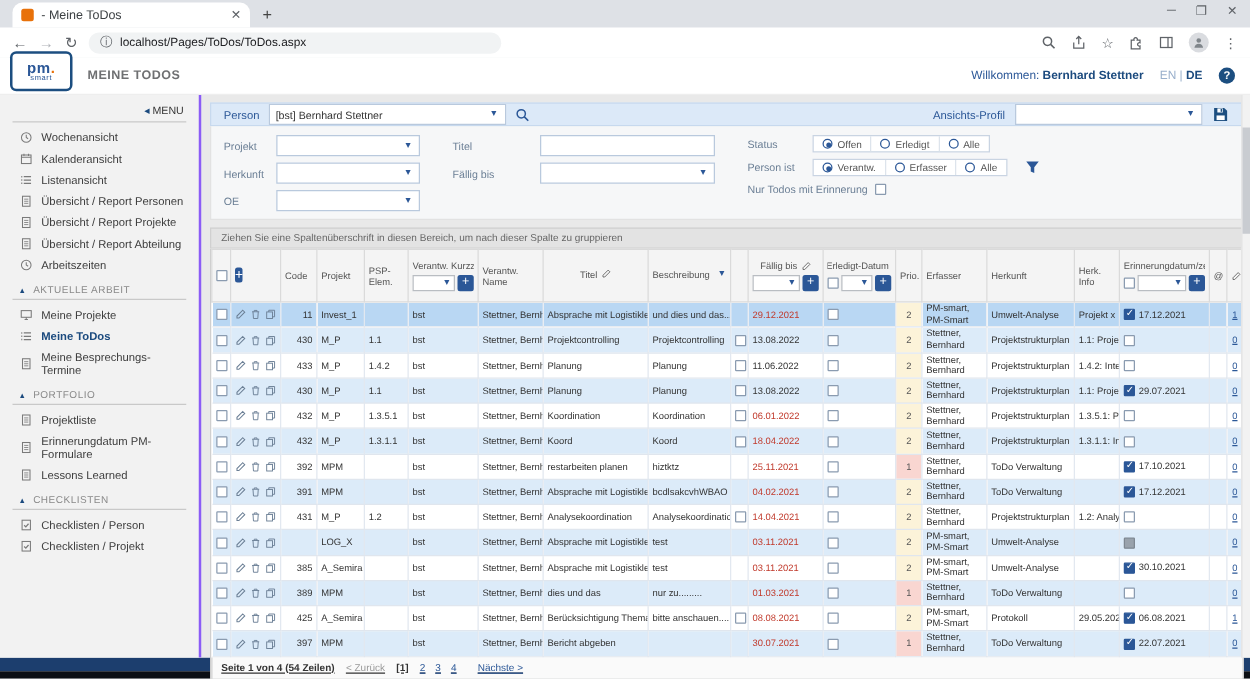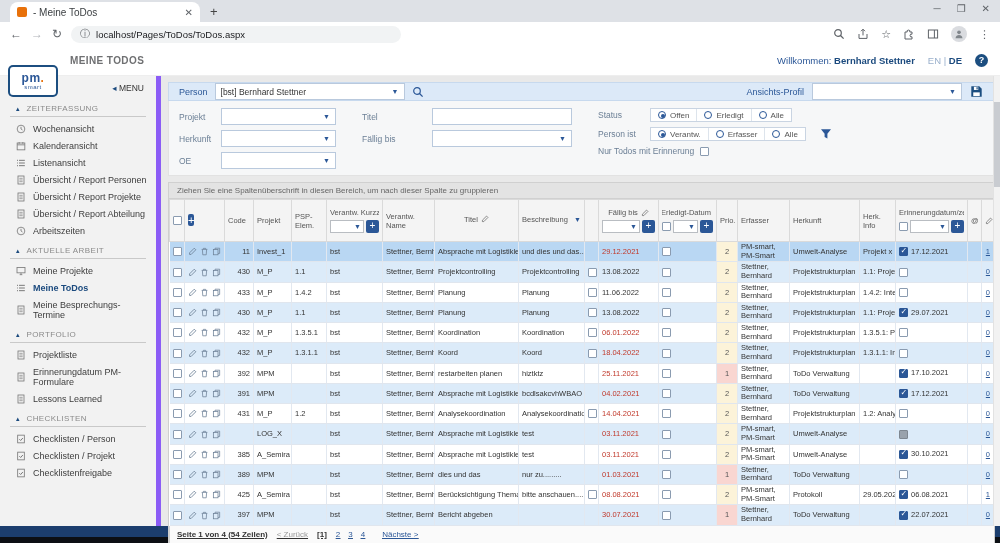--- a/index.html
+++ b/index.html
@@ -18,36 +18,36 @@
   .addrbar { background:#fff; height:24px; display:flex; align-items:center; gap:9px; padding:0 10px; }
   .navic { color:#5f6368; font-size:12px; }
   .navic.dim { color:#b0b3b8; }
   .urlbox { background:#f1f3f4; border-radius:10px; height:17px; width:330px; display:flex; align-items:center; gap:6px; padding:0 9px; font-size:9.5px; color:#202124; }
   .urlbox .info { color:#5f6368; font-size:10px; }
   .chromeicons { margin-left:auto; display:flex; align-items:center; gap:12px; color:#5f6368; }
   .avatar { width:16px; height:16px; border-radius:50%; background:#dadce0; display:flex; align-items:center; justify-content:center; }
 
   
   .appheader { height:30px; background:#fff; display:flex; align-items:center; padding-right:12px; position:relative; border-bottom:1px solid #eee; }
-  .logo { position:absolute; left:8px; top:-5px; width:50px; height:32px; background:#1c4e80; border-radius:5px; padding:2px; z-index:5;margin-top:24px; }
+  .logo { position:absolute; left:8px; top:-5px; width:50px; height:32px; background:#1c4e80; border-radius:5px; padding:2px; z-index:5; }
   .logo-card { background:#fff; border-radius:3px; width:100%; height:100%; display:flex; flex-direction:column; align-items:center; justify-content:center; line-height:1; }
   .logo-top { font-size:12px; font-weight:bold; color:#2b5797; letter-spacing:.5px; }
   .logo-top i { color:#e8710a; font-style:normal; }
   .logo-bot { font-size:6px; color:#2b5797; letter-spacing:.5px; }
   .apptitle { margin-left:70px; font-size:10px; font-weight:bold; color:#6f7072; letter-spacing:.4px; }
   .hright { margin-left:auto; display:flex; align-items:center; gap:13px; font-size:9.5px; }
   .welcome { color:#2b5797; }
   .welcome b { color:#1b4a7e; }
   .langs { color:#9ab0cc; }
   .langs .de { color:#1b4a7e; font-weight:bold; }
   .helpdot { width:13px; height:13px; border-radius:50%; background:#1c4e80; color:#fff; font-size:9px; font-weight:bold; text-align:center; line-height:13px; }
 
   
   .appbody { display:flex; height:450px; background:#e9e9e9; position:relative; }
-  .sidebar { width:161px; flex:none; background:#f2f2f2; border-right:5px solid #8b5cf6; padding-top:3px; }
+  .sidebar { width:161px; flex:none; background:#f2f2f2; border-right:2px solid #8b5cf6; padding-top:3px; }
   .menu-toggle { text-align:right; padding:4px 12px 4px 0; font-size:8.5px; color:#333; }
   .menu-toggle .arr { color:#1b4a7e; }
   .side-sec { display:flex; align-items:center; gap:7px; padding:7px 10px 3px 16px; }
   .side-sec .tri { color:#1b4a7e; font-size:7px; }
   .side-sec .st { font-size:8px; color:#8a8a8a; letter-spacing:.4px; }
   .side-rule { border-bottom:1px solid #c9c9c9; margin:0 10px 3px 10px; }
   .side-item { display:flex; align-items:center; gap:7px; padding:3.5px 8px 3.5px 16px; font-size:9px; color:#3d3d3d; cursor:default; }
   .side-item svg { flex:none; }
   .side-item.active .lab { color:#1b4a7e; font-weight:bold; }
 
@@ -244,24 +244,20 @@
     <span class="welcome"><span>Willkommen:</span> <b>Bernhard Stettner</b></span>
     <span class="langs"><span>EN</span> | <span class="de">DE</span></span>
     <span class="helpdot">?</span>
   </div>
 </div>
 
 <div class="appbody">
   <div class="sidebar">
     <div class="menu-toggle"><span class="arr">◂</span> <span>MENU</span></div>
     <div>
-        <div class="side-sec">
-          <span class="tri">▴</span>
-          <span class="st">ZEITERFASSUNG</span>
-        </div>
         <div class="side-rule"></div>
         <div class="side-item">
           <svg class="ic" width="10" height="10" style="color:#7a7a7a">
             <use href="#i-clock"></use>
           </svg>
           <span class="lab">Wochenansicht</span>
         </div>
         <div class="side-item">
           <svg class="ic" width="10" height="10" style="color:#7a7a7a">
             <use href="#i-calendar"></use>
@@ -353,26 +349,20 @@
           <svg class="ic" width="10" height="10" style="color:#7a7a7a">
             <use href="#i-checkdoc"></use>
           </svg>
           <span class="lab">Checklisten / Person</span>
         </div>
         <div class="side-item">
           <svg class="ic" width="10" height="10" style="color:#7a7a7a">
             <use href="#i-checkdoc"></use>
           </svg>
           <span class="lab">Checklisten / Projekt</span>
-        </div>
-        <div class="side-item">
-          <svg class="ic" width="10" height="10" style="color:#7a7a7a">
-            <use href="#i-checkdoc"></use>
-          </svg>
-          <span class="lab">Checklistenfreigabe</span>
         </div>
       </div>
   </div>
 
   <div class="main">
 
     <div class="frow1">
       <span class="flabel">Person</span>
       <div class="combo w190">
         <span>[bst]  Bernhard Stettner</span>

